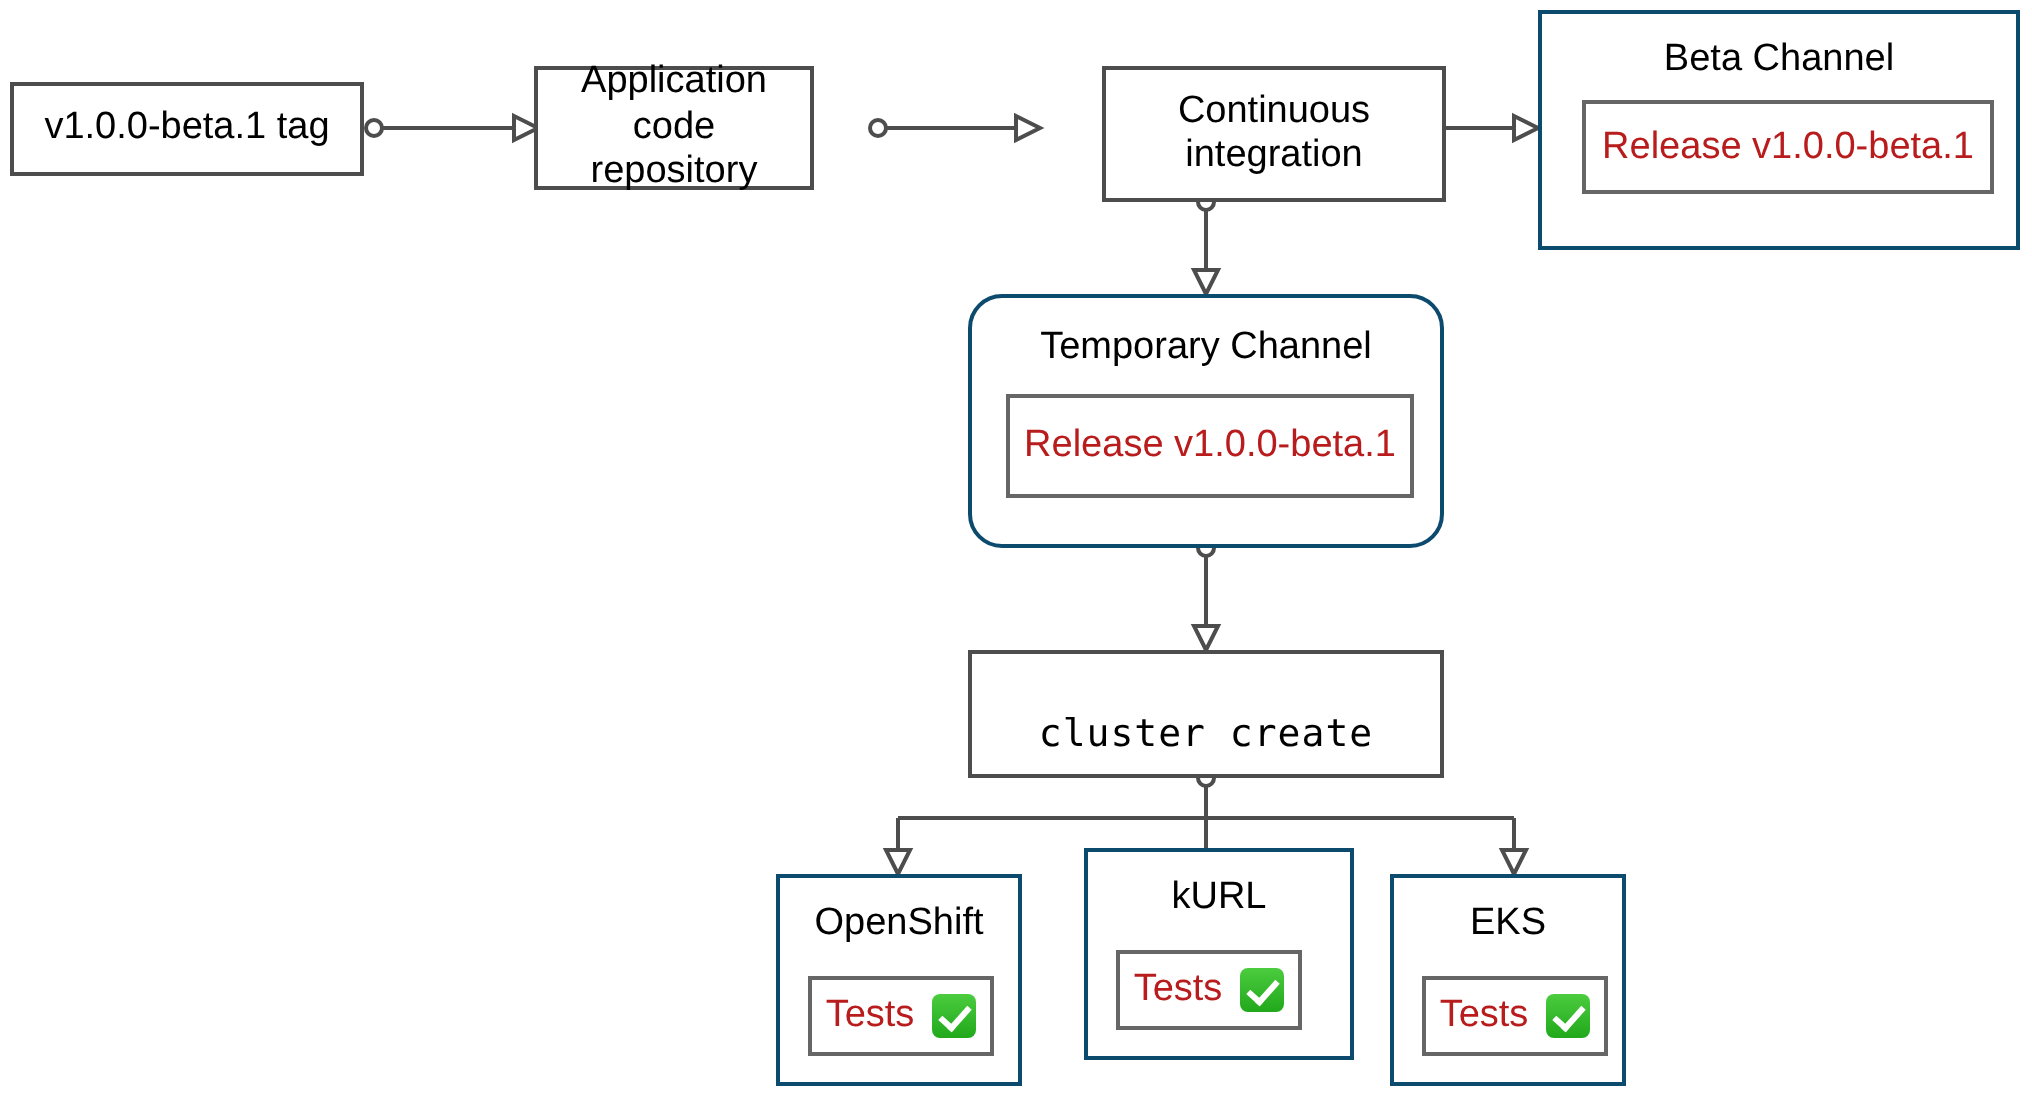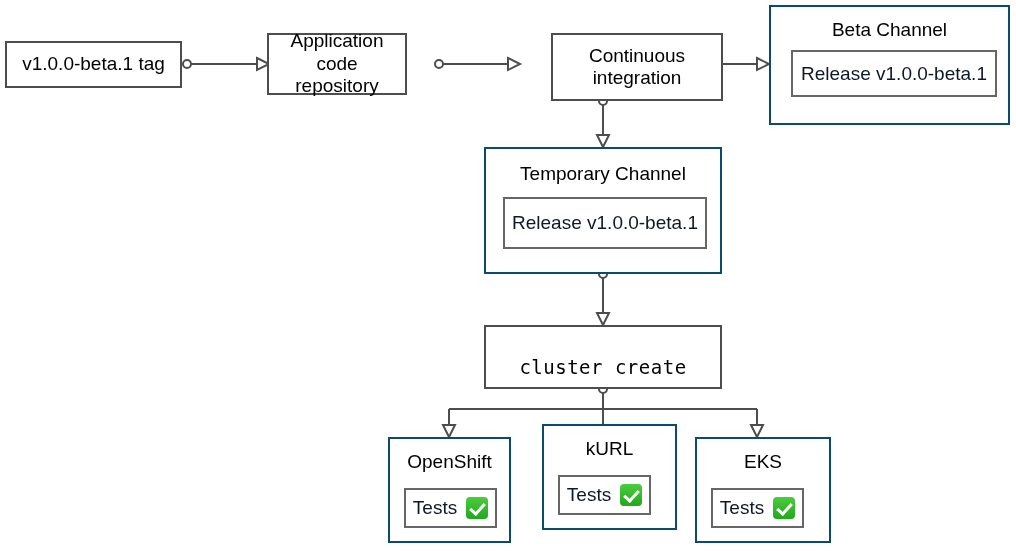--- a/index.html
+++ b/index.html
@@ -53,21 +53,21 @@
     font-size: 19px;
   }
   .inner-box {
     position: absolute;
     box-sizing: border-box;
     border: 2px solid #666666;
     background: #ffffff;
     display: flex;
     align-items: center;
     justify-content: center;
-    color: #0f172a;
+    color: #b91c1c;
     font-size: 19px;
   }
   .mono {
     font-family: "DejaVu Sans Mono", "Liberation Mono", monospace;
     font-weight: normal;
     font-size: 19px;
     letter-spacing: 0.5px;
     margin-top: 21px;
   }
   
@@ -189,21 +189,21 @@
 integration</span>
   </div>
 
   <div class="container" style="left:769px; top:5px; width:241px; height:120px;">
     <div class="container-title" style="top:12px;">Beta Channel</div>
     <div class="inner-box" style="left:20px; top:43px; width:206px; height:47px;">
       <span>Release v1.0.0-beta.1</span>
     </div>
   </div>
 
-  <div class="container" style="left:484px; top:147px; width:238px; height:127px;">
+  <div class="container" style="left:484px; top:147px; width:238px; height:127px;border-radius:17px;">
     <div class="container-title" style="top:14px;">Temporary Channel</div>
     <div class="inner-box" style="left:17px; top:48px; width:204px; height:52px;">
       <span>Release v1.0.0-beta.1</span>
     </div>
   </div>
 
   <div class="node" style="left:484px; top:325px; width:238px; height:64px;">
     <span class="label mono">cluster create</span>
   </div>
 
@@ -220,21 +220,21 @@
   <div class="container" style="left:542px; top:424px; width:135px; height:106px;">
     <div class="container-title" style="top:12px;">kURL</div>
     <div class="inner-box" style="left:14px; top:49px; width:93px; height:40px;">
       <span class="tests-row">
         <span>Tests</span>
         <span class="check-badge"></span>
       </span>
     </div>
   </div>
 
-  <div class="container" style="left:695px; top:437px; width:136px; height:106px;">
+  <div class="container" style="left:695px; top:437px; width:118px; height:106px;">
     <div class="container-title" style="top:12px;">EKS</div>
     <div class="inner-box" style="left:14px; top:49px; width:93px; height:40px;">
       <span class="tests-row">
         <span>Tests</span>
         <span class="check-badge"></span>
       </span>
     </div>
   </div>
 
 </div>

